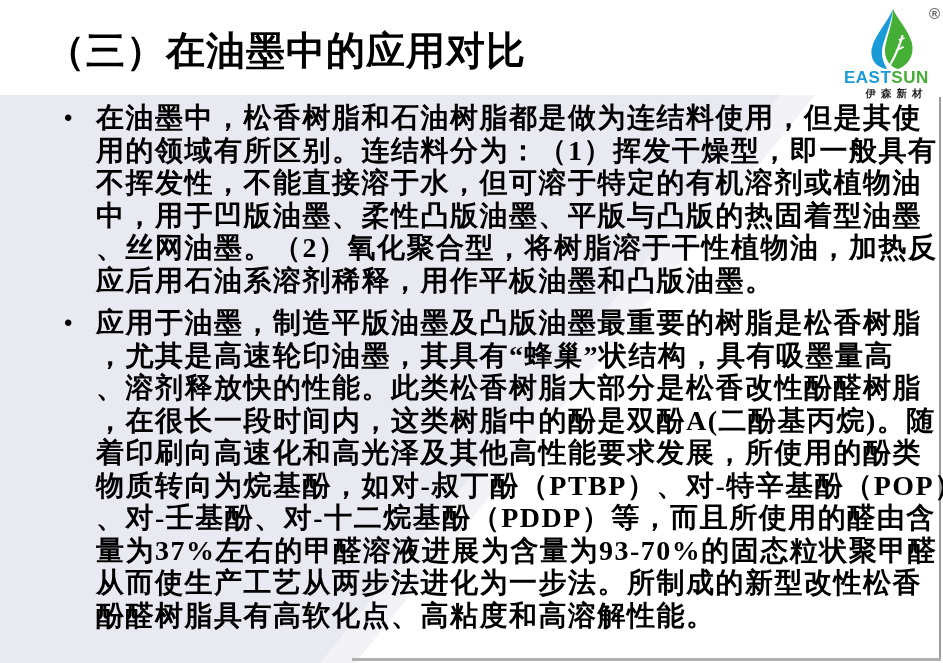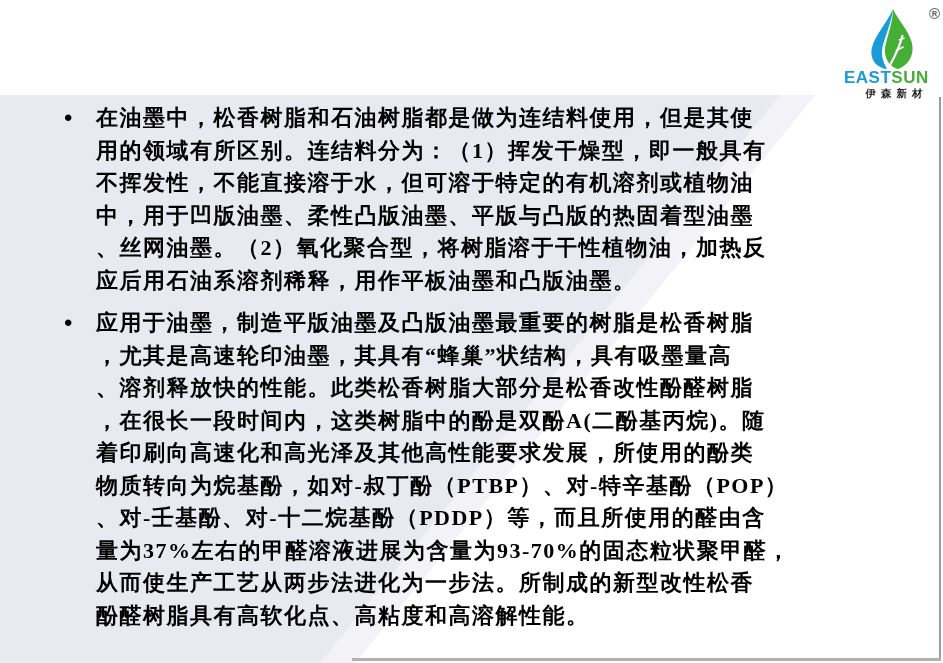--- a/index.html
+++ b/index.html
@@ -50,34 +50,35 @@
   
   .content{position:absolute;left:64px;top:102px;width:860px;}
   .bullet{display:flex;align-items:flex-start;}
   .bullet + .bullet{margin-top:10px;}
   .bullet-marker{
     width:20px;flex:0 0 20px;font-size:24px;line-height:32.5px;color:#000;
     font-family:"Liberation Sans",sans-serif;
   }
   .bullet-text{
     margin-left:12px;
-    font-size:22px;line-height:32.5px;font-weight:bold;color:#000;
+    font-size:28px;line-height:32.5px;font-weight:bold;color:#000;
     letter-spacing:1.5px;white-space:pre;
   }
 </style>
 </head>
 <body>
 
 <div class="slide">
 
   <div class="panel"></div>
   <div class="panel-band"></div>
   <div class="vline"></div>
   <div class="hline"></div>
 
+  <div class="title">（三）在油墨中的应用对比</div>
 
   <div class="logo">
     <span class="logo-reg">®</span>
     <svg class="logo-drop" viewBox="0 0 60 64" xmlns="http://www.w3.org/2000/svg">
       <path d="M31 1 C 26 14, 12 28, 9 42 C 7 54, 15 62, 25 63 C 20 55, 18 47, 21 37 C 25 24, 30 12, 31 1 Z" fill="#1a9bd7"></path>
       <path d="M31 1 C 36 12, 46 22, 50 34 C 54 47, 48 59, 36 63 C 28 61, 21 52, 23 40 C 26 26, 31 14, 31 1 Z" fill="#45ae35"></path>
       <path d="M41 28 C 38 39, 33 50, 28 59" stroke="#ffffff" stroke-width="2.2" fill="none"></path>
       <path d="M34 44 L 42 40" stroke="#ffffff" stroke-width="1.8" fill="none"></path>
       <path d="M37 33 L 43 31" stroke="#ffffff" stroke-width="1.6" fill="none"></path>
     </svg>

